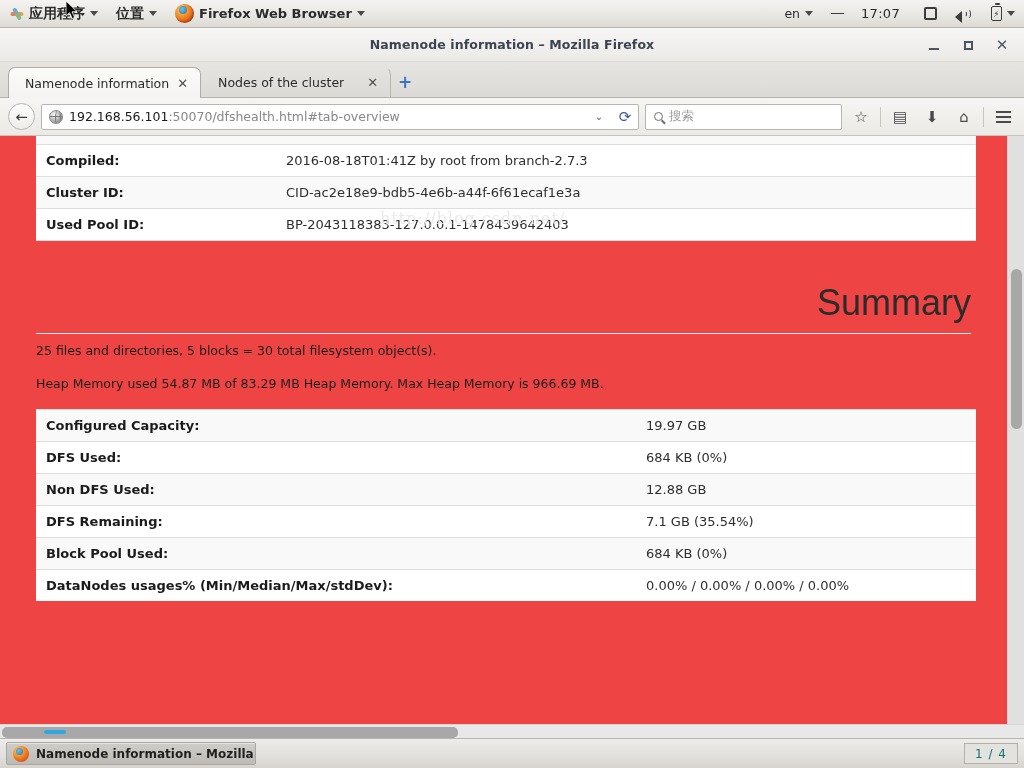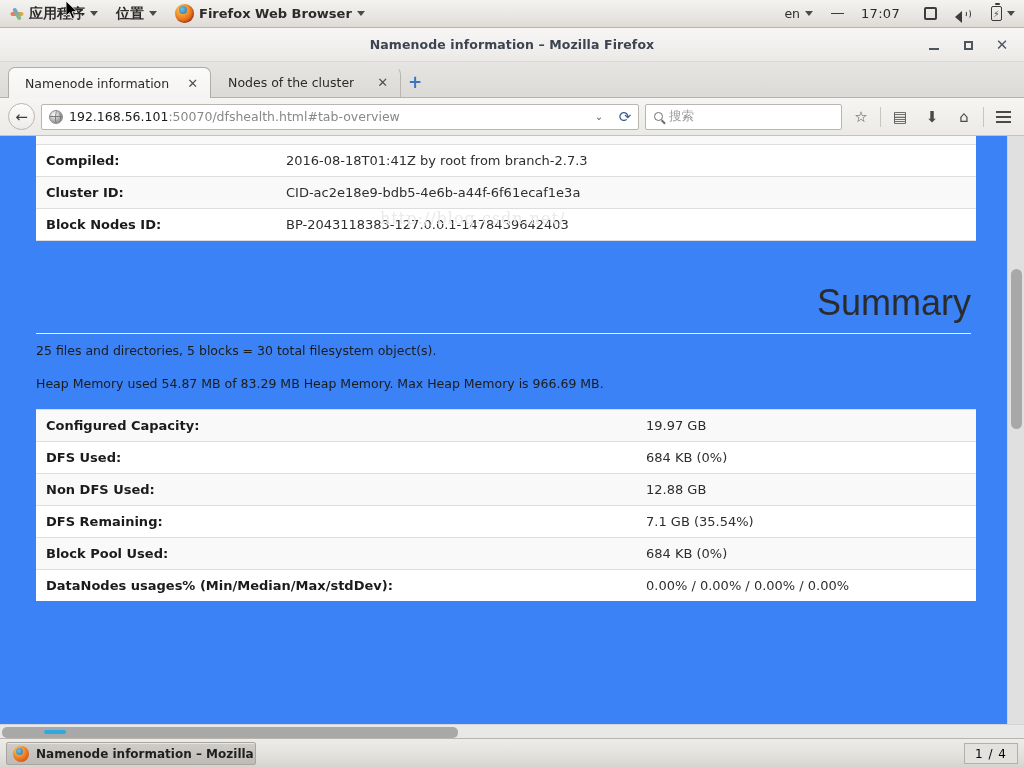--- a/index.html
+++ b/index.html
@@ -109,21 +109,21 @@
   .wbtn .min-bar { width: 10px; height: 2px; background: #4c5661; margin-top: 7px; }
   .wbtn .max-sq { width: 9px; height: 9px; border: 2px solid #4c5661; }
 
   
   #tabstrip {
     height: 36px; background: linear-gradient(to bottom,#e7e5e1,#dcdad6);
     display: flex; align-items: flex-end; padding-left: 8px; position: relative;
     border-bottom: 1px solid #b6b2ac;
   }
   .ff-tab {
-    height: 30px; display: flex; align-items: center; gap: 10px;
+    height: 30px; display: flex; align-items: center; 
     padding: 0 12px 0 16px; font-size: 12.5px; color: #2b2b2b;
     border: 1px solid #b0aca6; border-bottom: none;
     border-top-left-radius: 7px; border-top-right-radius: 7px;
     position: relative; min-width: 190px; justify-content: space-between;
     cursor: default;
   }
   .ff-tab.active {
     background: linear-gradient(to bottom,#fbfbfa,#f4f3f1);
     z-index: 3; margin-bottom: -1px; height: 31px;
   }
@@ -192,21 +192,21 @@
   #nav-sep { width:1px; height:20px; background:#c9c5bf; flex:none; }
   .hamburger { display:flex; flex-direction:column; gap:3px; }
   .hamburger i { display:block; width:15px; height:2px; background:#4a4a4a; }
 
   
   #viewport {
     flex: 1 1 auto; position: relative; background: #fff; overflow: hidden;
   }
   #page {
     position: absolute; left: 0; top: 0; right: 17px; bottom: 14px;
-    overflow: hidden; background: #3b82f6;
+    overflow: hidden; background: #ef4444;
   }
   #page-inner {
     padding: 0 36px; position: relative; margin-top: -24px;
   }
   table.htable {
     width: 940px; border-collapse: collapse; font-size: 13px;
     table-layout: fixed;
   }
   table.htable td { border-top: 1px solid #dddddd; padding: 8px 10px; vertical-align: middle; }
   table.htable tr:nth-child(odd) td { background: #f9f9f9; }
@@ -280,21 +280,21 @@
   }
   #task-ff-icon::after {
     content:""; position:absolute; left:3px; top:2px; width:7px; height:7px;
     border-radius:50%; background: radial-gradient(circle at 40% 40%, #6fc0ea, #2a6fa8);
   }
   #task-spacer { flex: 1 1 auto; }
   #workspace-switcher {
     height: 21px; min-width: 54px; padding: 0 9px;
     border: 1px solid #b3afa9; background: #e4e2de;
     display: flex; align-items: center; justify-content: center;
-    font-size: 12px; color: #000000; letter-spacing: 1px; cursor: default;
+    font-size: 12px; color: #0f766e; letter-spacing: 1px; cursor: default;
   }
 </style>
 </head>
 <body>
 
 <div id="gnome-panel">
   <div class="panel-item menu-label">
     <span id="app-icon"></span>
     <span>应用程序</span>
     <span class="caret-dn"></span>
@@ -405,21 +405,21 @@
           </tr>
           <tr>
             <td class="k">Compiled:</td>
             <td class="v">2016-08-18T01:41Z by root from branch-2.7.3</td>
           </tr>
           <tr>
             <td class="k">Cluster ID:</td>
             <td class="v">CID-ac2e18e9-bdb5-4e6b-a44f-6f61ecaf1e3a</td>
           </tr>
           <tr>
-            <td class="k">Block Nodes ID:</td>
+            <td class="k">Used Pool ID:</td>
             <td class="v">BP-2043118383-127.0.0.1-1478439642403</td>
           </tr>
         </tbody>
           </table>
 
         <h1 id="summary-heading">Summary</h1>
 
         <div id="watermark">http://blog.csdn.net/</div>
 
         <p class="sum">25 files and directories, 5 blocks = 30 total filesystem object(s).</p>

